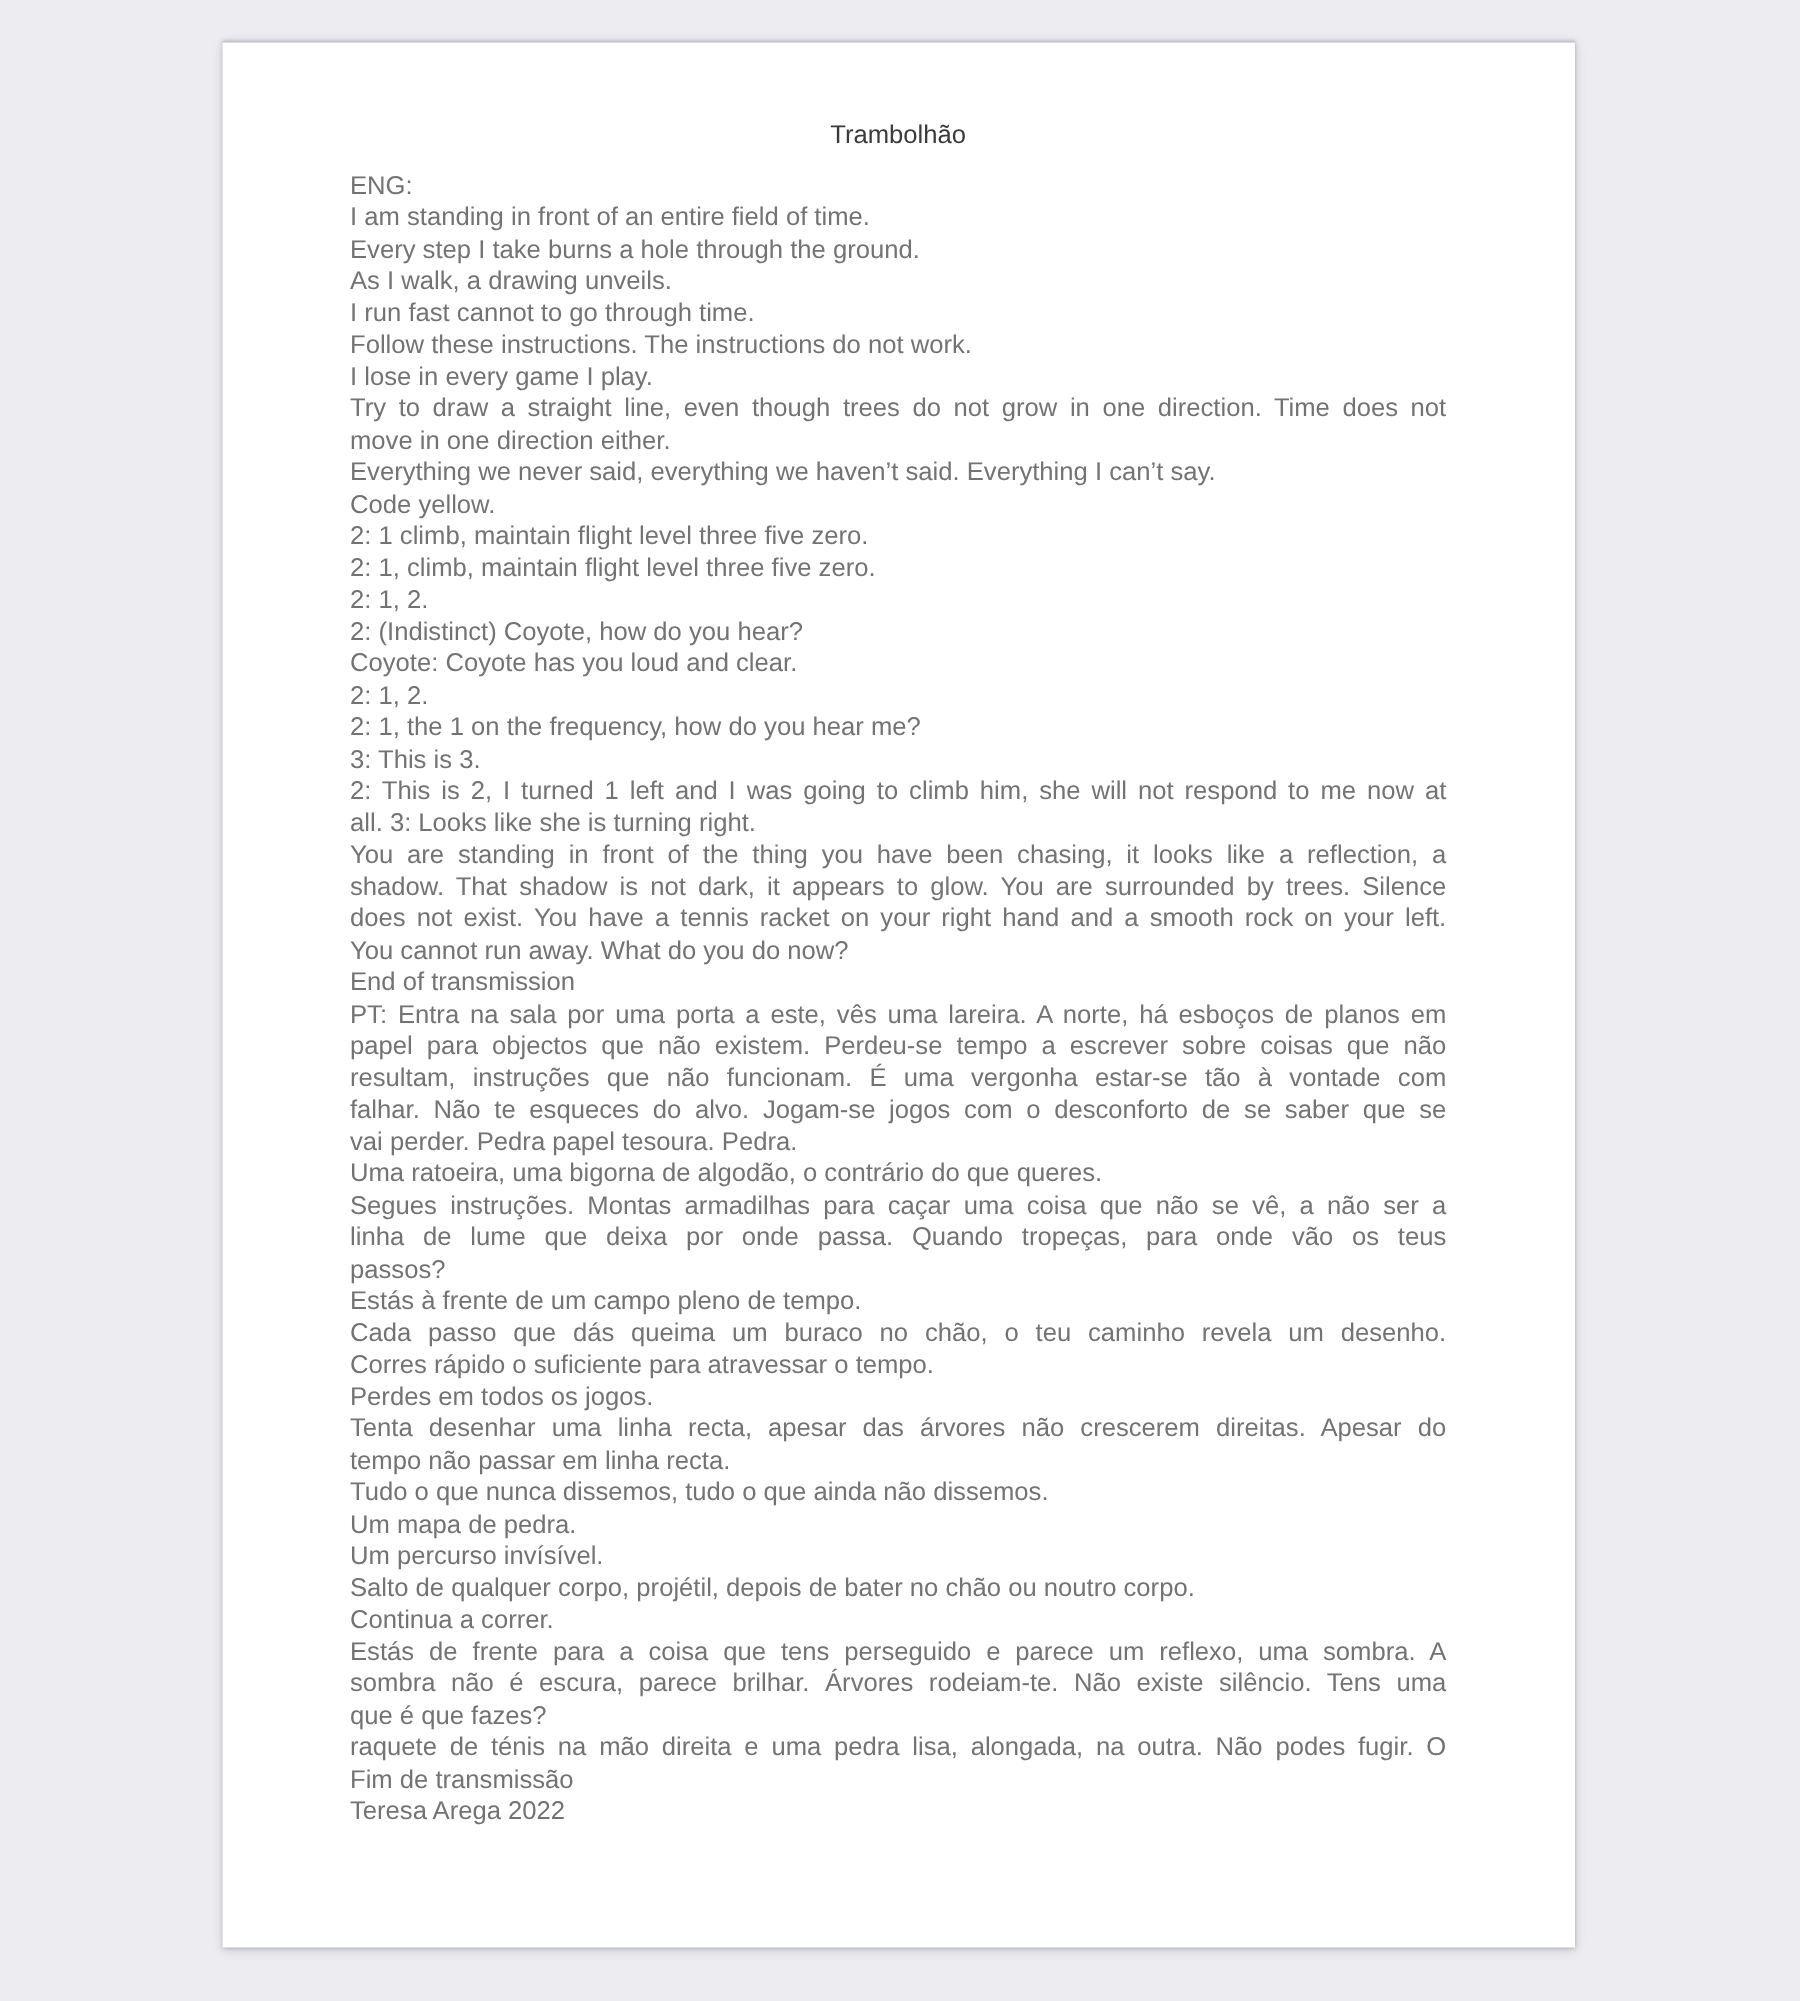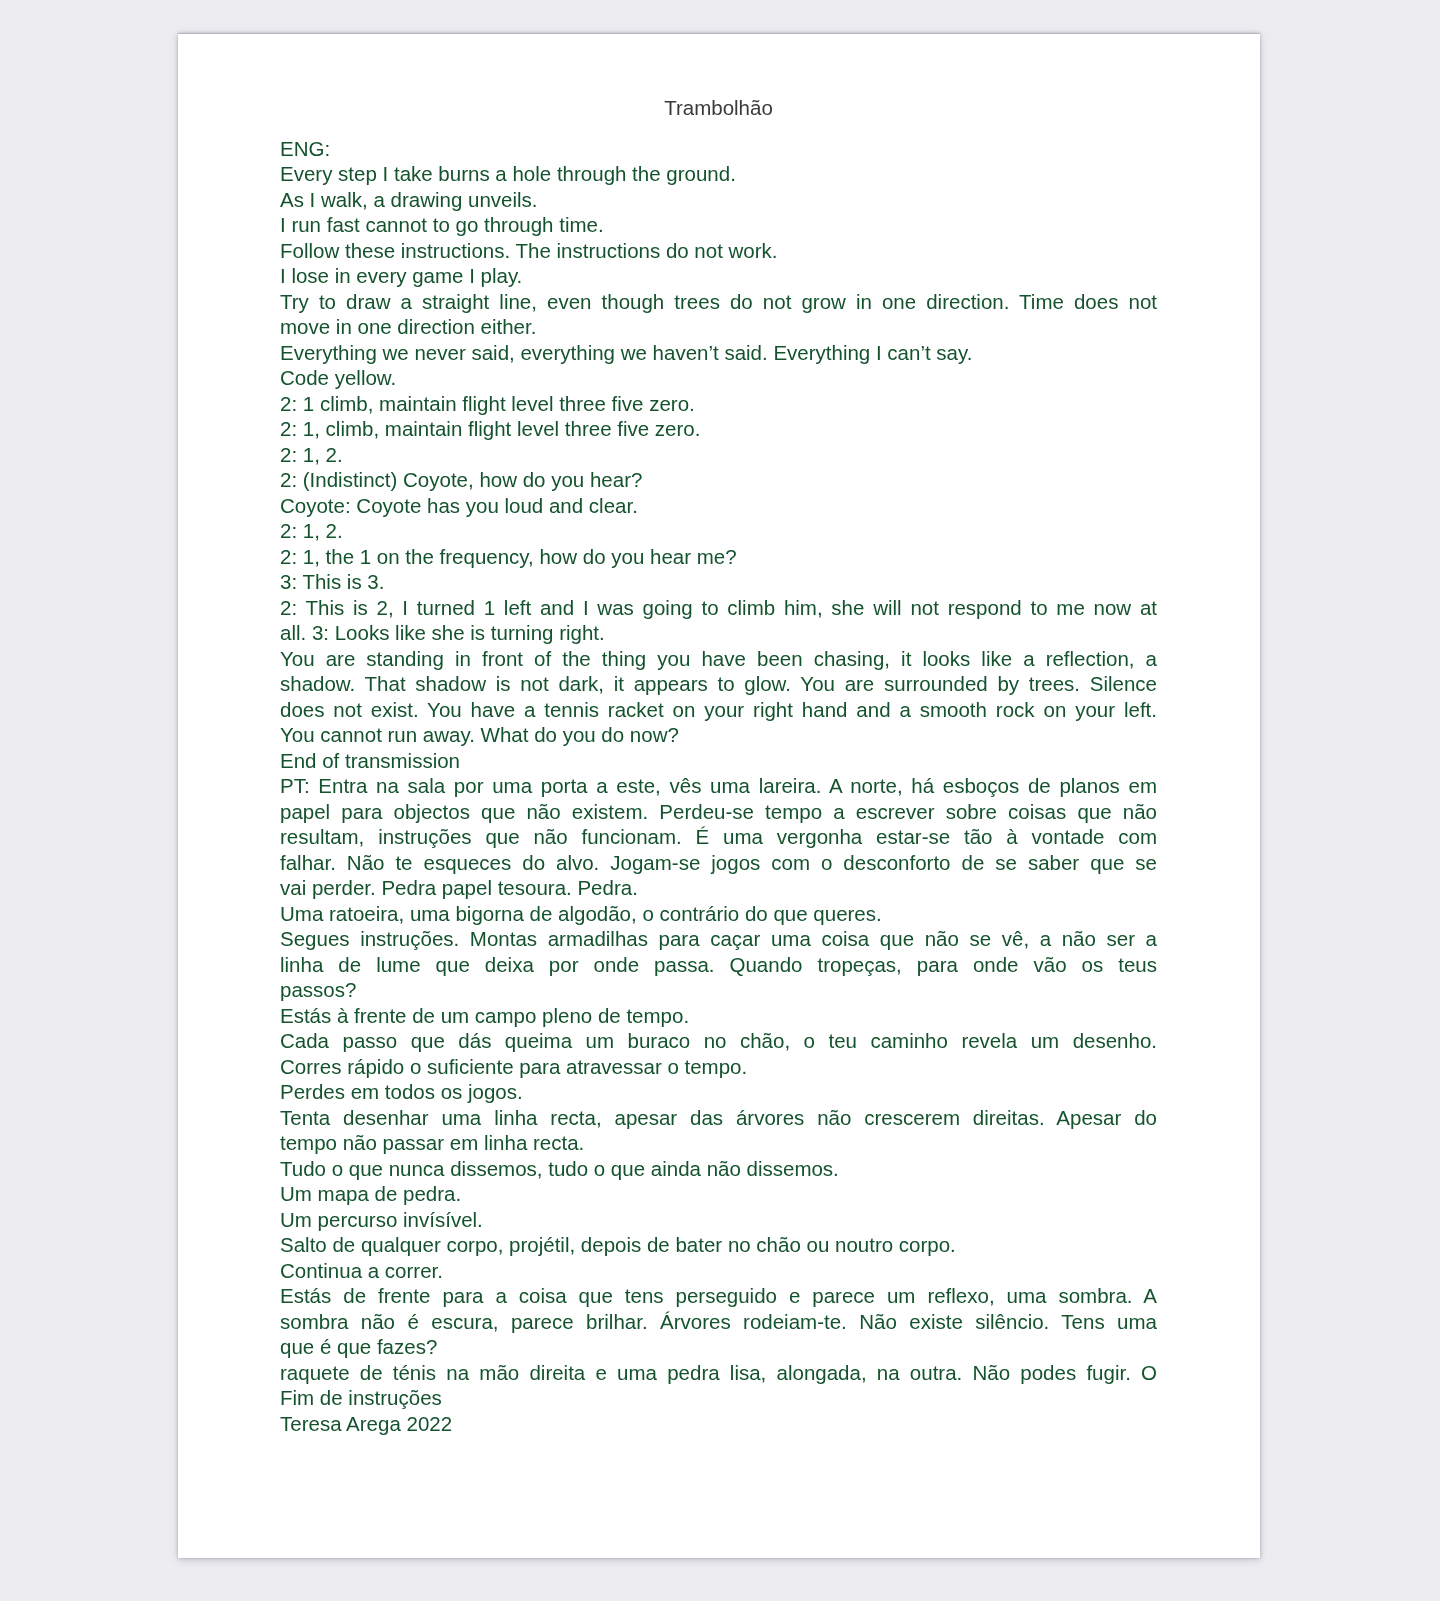--- a/index.html
+++ b/index.html
@@ -34,38 +34,39 @@
     text-align: center;
     margin: 0 0 15px 0;
   }
   .doc-body {
     width: 877px;
   }
   .line {
     margin: 0;
     font-size: 20.5px;
     line-height: 25.5px;
-    color: #14532d;
+    color: #737373;
     white-space: nowrap;
   }
   .line.left { text-align: left; }
   .line.right { text-align: left; }
   .line.justify {
     white-space: normal;
     text-align: justify;
     text-align-last: justify;
   }
 </style>
 </head>
 <body style="background: rgb(237, 237, 241);">
 
 <div class="page" style="background: rgb(255, 255, 255); color: rgb(58, 58, 58);">
   <div class="title">Trambolhão</div>
   <div class="doc-body">
       <p class="line left">ENG:</p>
+      <p class="line left">I am standing in front of an entire field of time.</p>
       <p class="line left">Every step I take burns a hole through the ground.</p>
       <p class="line left">As I walk, a drawing unveils.</p>
       <p class="line left">I run fast cannot to go through time.</p>
       <p class="line left">Follow these instructions. The instructions do not work.</p>
       <p class="line left">I lose in every game I play.</p>
       <p class="line justify">Try to draw a straight line, even though trees do not grow in one direction. Time does not</p>
       <p class="line left">move in one direction either.</p>
       <p class="line left">Everything we never said, everything we haven’t said. Everything I can’t say.</p>
       <p class="line left">Code yellow.</p>
       <p class="line left">2: 1 climb, maintain flight level three five zero.</p>
@@ -100,16 +101,16 @@
       <p class="line left">tempo não passar em linha recta.</p>
       <p class="line left">Tudo o que nunca dissemos, tudo o que ainda não dissemos.</p>
       <p class="line left">Um mapa de pedra.</p>
       <p class="line left">Um percurso invísível.</p>
       <p class="line left">Salto de qualquer corpo, projétil, depois de bater no chão ou noutro corpo.</p>
       <p class="line left">Continua a correr.</p>
       <p class="line justify">Estás de frente para a coisa que tens perseguido e parece um reflexo, uma sombra. A</p>
       <p class="line justify">sombra não é escura, parece brilhar. Árvores rodeiam-te. Não existe silêncio. Tens uma</p>
       <p class="line left">que é que fazes?</p>
       <p class="line justify">raquete de ténis na mão direita e uma pedra lisa, alongada, na outra. Não podes fugir. O</p>
-      <p class="line left">Fim de instruções</p>
+      <p class="line left">Fim de transmissão</p>
       <p class="line right">Teresa Arega 2022</p>
     </div>
 </div>
 
 </body></html>

